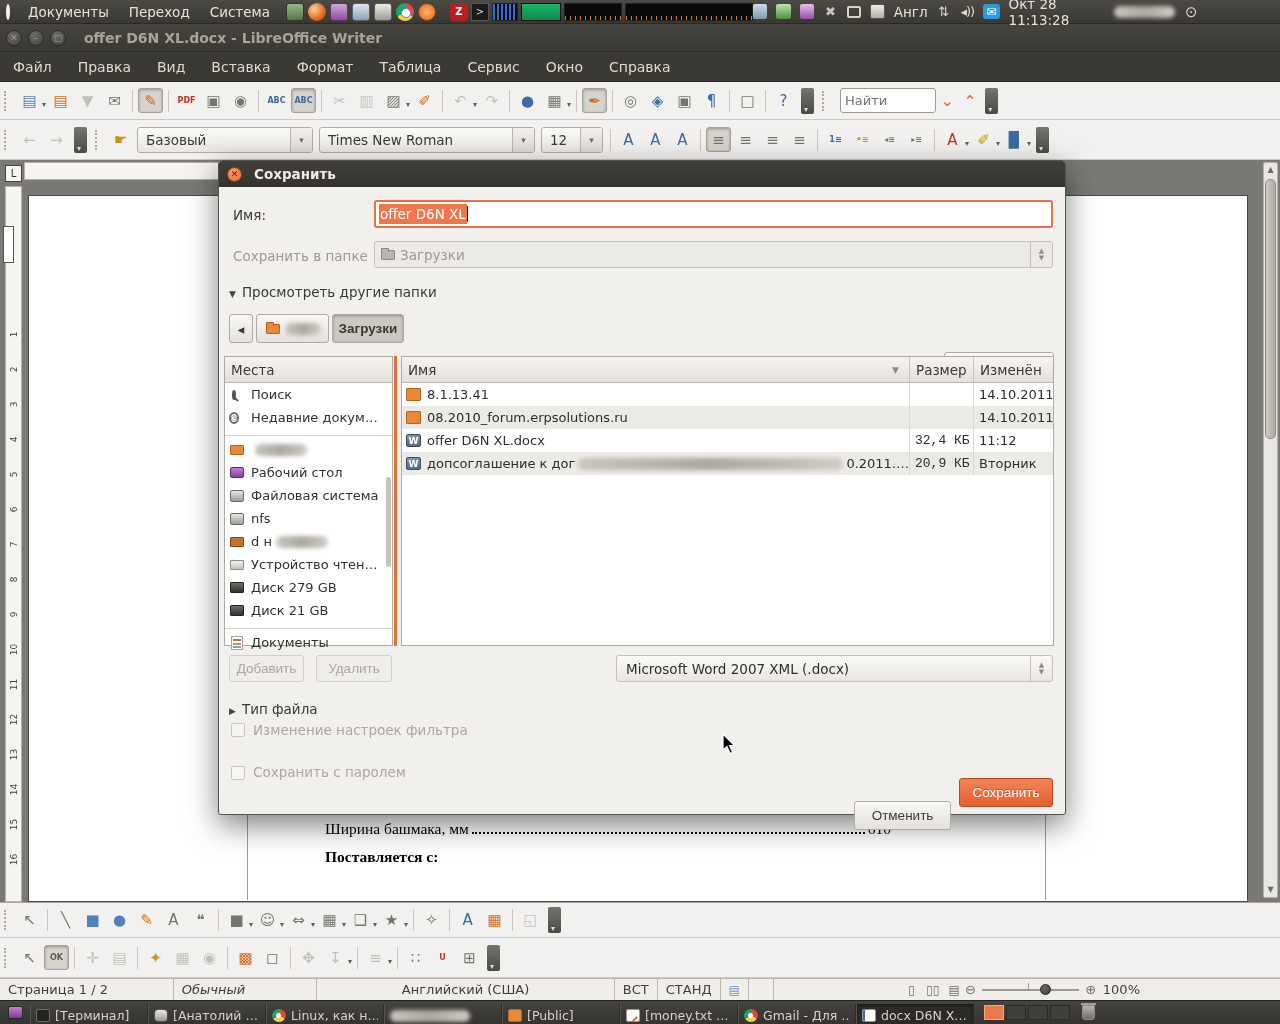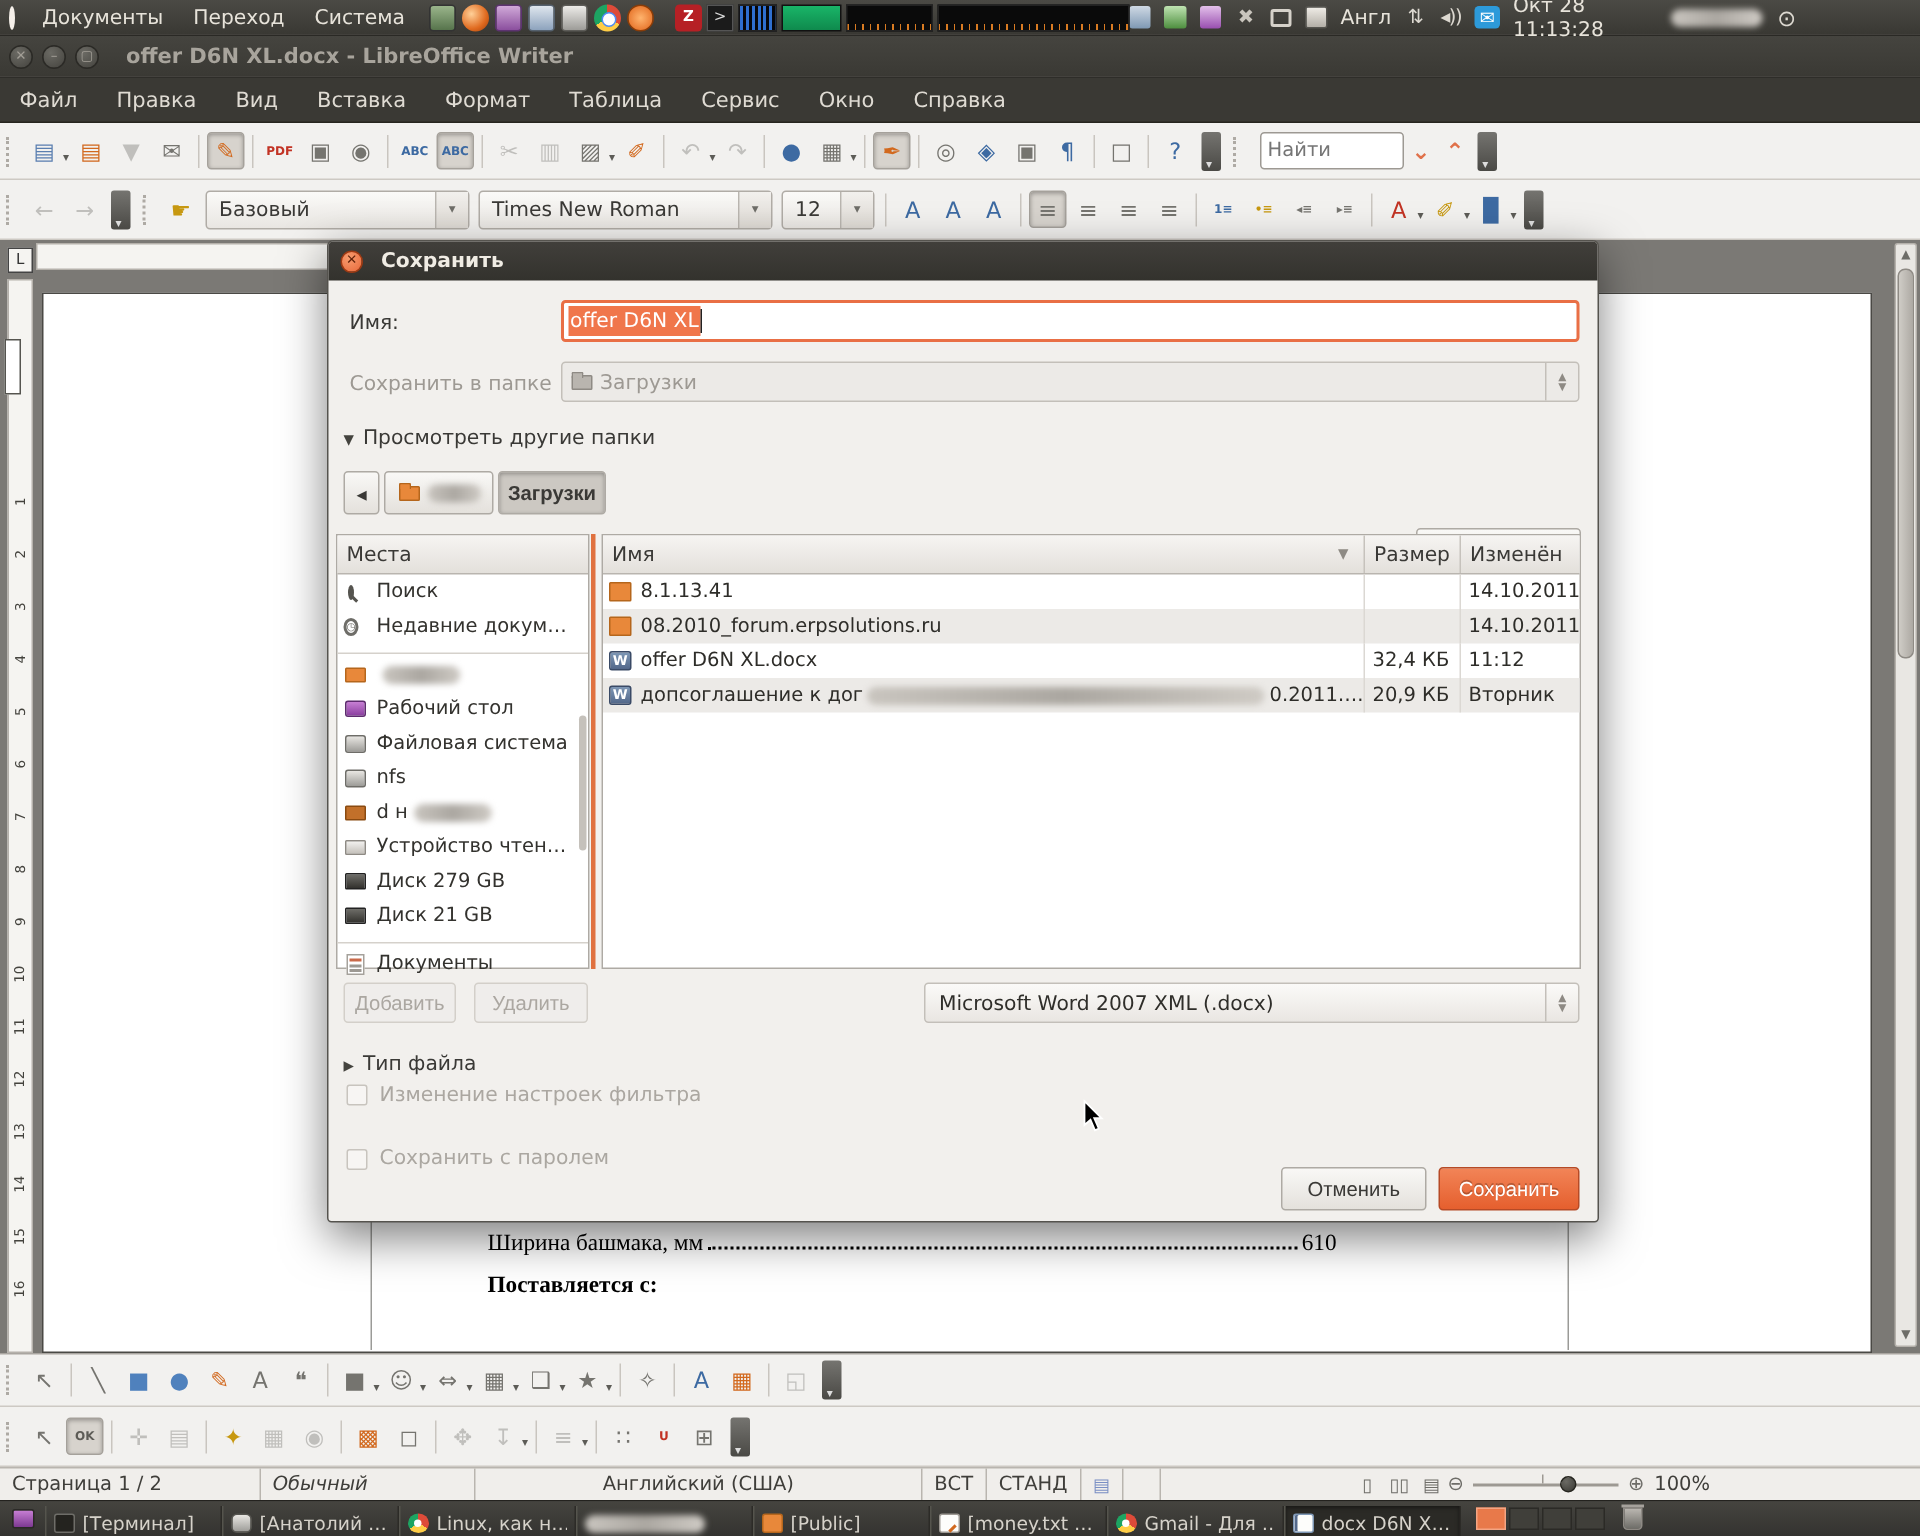--- a/index.html
+++ b/index.html
@@ -173,31 +173,31 @@
   .pi-fs{width:14px;height:12px;background:linear-gradient(#e8e6e2,#9d9c98);border:1px solid #6e6d68;border-radius:2px;}
   .pi-folder{width:14px;height:10px;background:#c2702a;border:1px solid #8a4a10;border-radius:1px;}
   .pi-device{width:14px;height:10px;background:linear-gradient(#f2f1ef,#c5c1bb);border:1px solid #8e8a84;border-radius:1px;}
   .pi-disk{width:14px;height:11px;background:linear-gradient(#6e6d68,#33322e);border:1px solid #222;border-radius:1px;}
   .pi-docs{width:12px;height:14px;background:#fff;border:1px solid #a5a19b;position:relative;}
   .pi-docs::after{content:"";position:absolute;left:1px;top:2px;width:8px;height:2px;background:#c96a4a;box-shadow:0 4px 0 #9d9993,0 7px 0 #9d9993;}
   .frow{height:23px;display:flex;align-items:center;font-size:13px;color:#2e2d29;}
   .frow.alt{background:#eceae7;}
   .fcell{height:100%;display:flex;align-items:center;border-right:1px solid #dbd8d3;}
   .fname{width:508px;padding-left:4px;overflow:hidden;white-space:nowrap;}
-  .fsize{width:64px;padding-left:5px;}
+  .fsize{width:64px;padding-left:5px;font-family:Liberation Mono, monospace;}
   .fmod{width:79px;padding-left:5px;border-right:none;}
   .fi{width:15px;height:13px;margin-right:6px;flex:none;}
   .fi-folder{background:#e8883a;border:1px solid #b5661c;border-radius:1px;}
   .fi-word{background:linear-gradient(#7e97b5,#53688a);border:1px solid #3a4a66;border-radius:2px;
     color:#fff;font-size:9px;font-weight:bold;display:inline-flex;align-items:center;justify-content:center;}
   .fi-word::after{content:"W";}
   #places-scroll{position:absolute;right:1px;top:120px;width:5px;height:90px;background:#c5c1bb;border-radius:3px;}
   .checkrow{position:absolute;display:flex;align-items:center;gap:8px;font-size:13.5px;color:#aba7a1;}
   .checkbox{width:14px;height:14px;background:#f7f5f3;border:1px solid #c8c4be;border-radius:2px;}
-  #btn-cancel{left:635px;top:617px;width:97px;}
+  #btn-cancel{left:635px;top:640px;width:97px;}
   #btn-save{left:740px;top:617px;width:94px;background:linear-gradient(#f28457,#e55f2e);
     border-color:#b64a26;color:#fff;font-weight:normal;text-shadow:0 -1px 0 rgba(0,0,0,.25);}
 
   
   #drawbar{top:902px;height:36px;border-top:1px solid #a9a5a0;}
   #formbar{top:938px;height:40px;}
   
   #statusbar{position:absolute;left:0;top:978px;width:1280px;height:22px;background:#f0eeeb;
     border-top:1px solid #b9b5af;display:flex;align-items:center;font-size:13px;color:#3f3e3a;}
   .sseg{height:100%;display:flex;align-items:center;padding:0 8px;border-right:1px solid #b9b5af;}
@@ -476,21 +476,21 @@
 
   </span>
 </span>
   <span class="tb-overflow"></span>
   <span class="grip"></span>
   <span class="ic c-gold">☛</span>
   <span class="combo" style="width:176px;">
     <span class="cval">Базовый</span>
       <span class="cbtn"></span>
   </span>
-  <span class="combo" style="width:196px;">
+  <span class="combo" style="width:216px;">
     <span class="cval">Times New Roman</span>
       <span class="cbtn"></span>
   </span>
   <span class="combo" style="width:62px;">
     <span class="cval">12</span>
       <span class="cbtn"></span>
   </span>
   <span style="display:flex;align-items:center;">
   <span class="tbwrap">
     <span class="tb-sep"></span>

